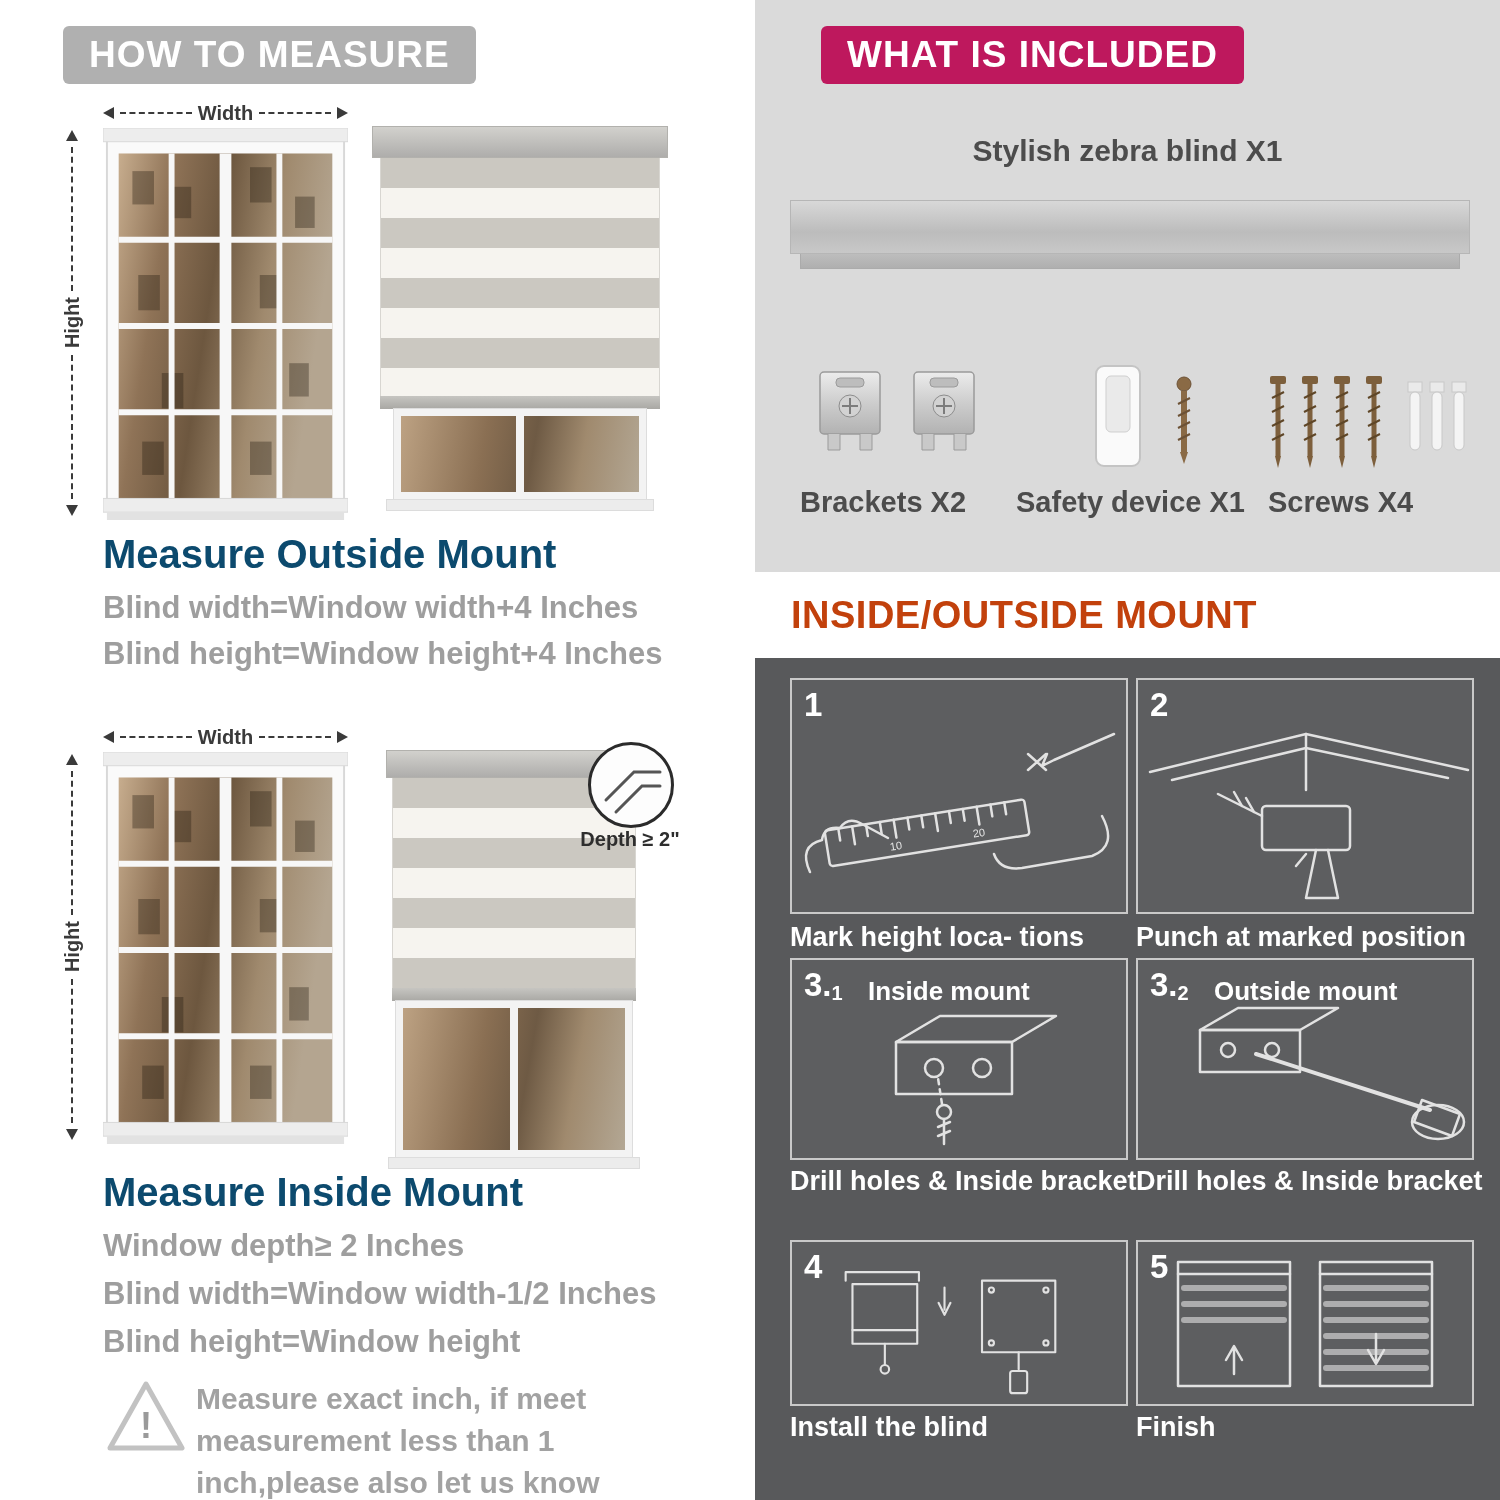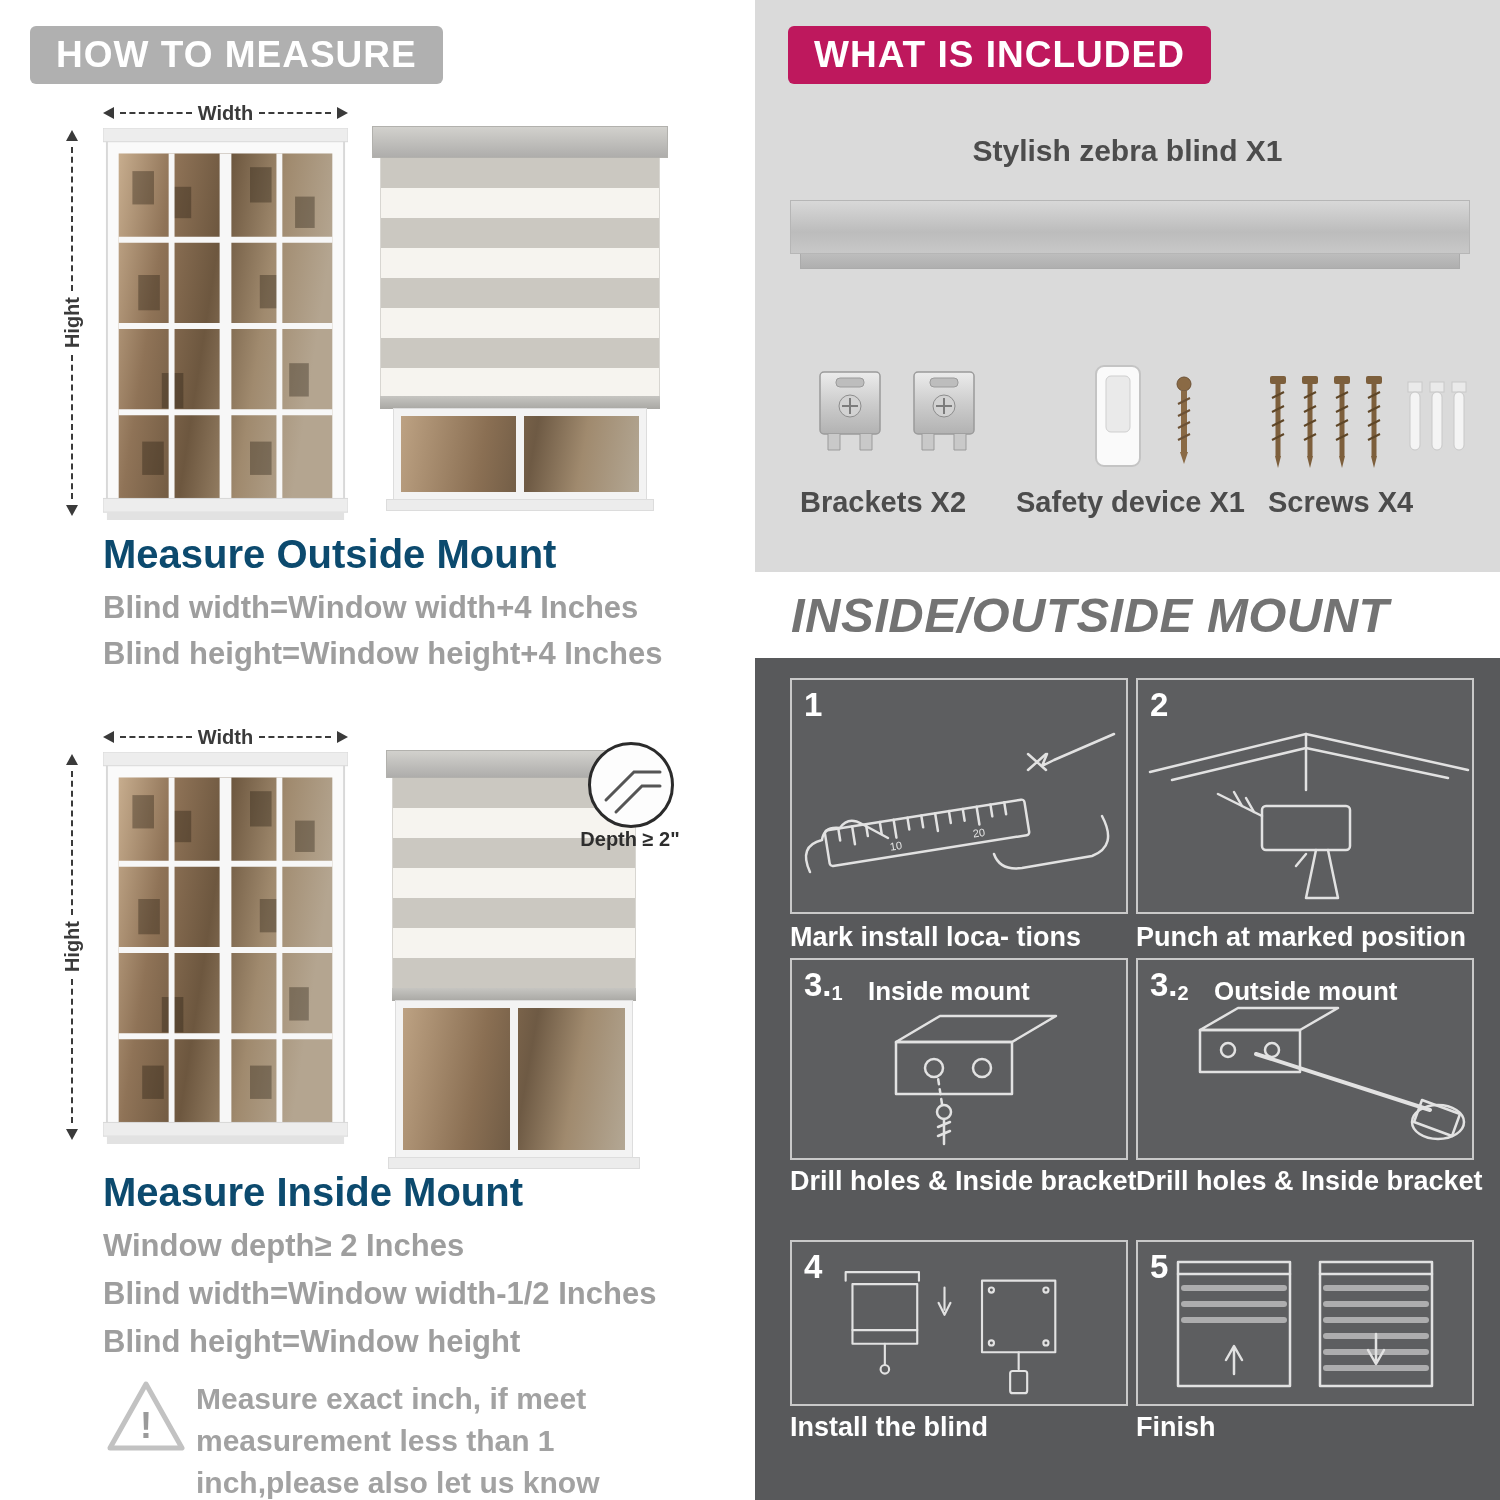--- a/index.html
+++ b/index.html
@@ -1,21 +1,21 @@
 <!DOCTYPE html>
 <html><head>
 <meta charset="utf-8">
 <style>
   html,body{margin:0;padding:0;background:#fff;font-family:"Liberation Sans","DejaVu Sans",sans-serif;}
   #canvas{position:relative;width:1500px;height:1500px;background:#fff;overflow:hidden;}
   .abs{position:absolute;}
 
   
   .pill{display:inline-flex;align-items:center;height:58px;padding:0 26px;border-radius:6px;
-        font-weight:bold;font-size:37px;letter-spacing:1px;color:#fff;}
+        font-weight:bold;font-size:37px;letter-spacing:1px;color:#fff;margin-left:33px;}
   .pill-left{background:#b0b0b0;}
   .pill-right{background:#be185d;}
 
   .h-dark{color:#0c4a6e;font-weight:bold;font-size:40px;}
   .h-gray{color:#9e9e9e;font-weight:bold;font-size:31px;}
   .lbl-dark{color:#4c4c4c;font-weight:bold;font-size:29px;}
 
   
   .warrow{display:flex;align-items:center;gap:6px;color:#3a3a3a;font-weight:bold;font-size:20px;height:22px;}
   .warrow .dash{flex:1;border-top:2px dashed #3a3a3a;height:0;}
@@ -40,21 +40,21 @@
 
   
   .callout-circle{border:3px solid #2b2b2b;border-radius:50%;background:#fdfdfd;display:flex;align-items:center;justify-content:center;}
   .depth-label{color:#2e2e2e;font-weight:bold;font-size:20px;text-align:center;}
 
   .note-text{color:#a2a2a2;font-weight:bold;font-size:30px;line-height:1.4;}
 
   
   .inc-bg{background:#dadada;}
   .band{background:#ffffff;display:flex;align-items:center;}
-  .band-title{color:#737373;font-weight:bold;font-size:49px;letter-spacing:.5px;padding-left:36px;font-style:italic;}
+  .band-title{color:#c2410c;font-weight:bold;font-size:38px;letter-spacing:.5px;padding-left:36px;}
   .dark-bg{background:#58595b;}
 
   .panel{position:absolute;border:2px solid #c9c9c9;background:rgba(255,255,255,0.03);}
   .stepnum{position:absolute;top:6px;left:12px;color:#fff;font-weight:bold;font-size:33px;}
   .stepsub{font-size:20px;position:relative;top:4px;}
   .steplabel{position:absolute;top:16px;left:76px;color:#fff;font-weight:bold;font-size:26px;}
   .caption{position:absolute;color:#fff;font-weight:bold;font-size:27px;}
   .art{position:absolute;left:0;}
 </style>
 </head>
@@ -321,21 +321,21 @@
           <text x="96" y="124" font-size="11" fill="#e2e2e2" stroke="none">10</text>
           <text x="180" y="124" font-size="11" fill="#e2e2e2" stroke="none">20</text>
         </g>
         <path d="M236,34 l18,16 M254,34 l-18,16"></path>
         <path d="M322,14 L262,40 l-12,6 5,-12"></path>
         <path d="M18,152 q-12,-26 12,-32 q2,-14 18,-12 q8,-12 22,-4 l26,14"></path>
         <path d="M310,96 q16,30 -10,40 l-70,12 q-22,3 -28,-14"></path>
       </g>
     </svg>
   </div>
-  <div class="caption" style="left:790px;top:922px">Mark install loca- tions</div>
+  <div class="caption" style="left:790px;top:922px">Mark height loca- tions</div>
 
   <div class="panel" style="left:1136px;top:678px;width:334px;height:232px">
     <span class="stepnum"><span>2</span><span class="stepsub"></span></span>
     <svg class="art" style="top:40px" width="334" height="186" viewBox="0 0 334 186">
       <g stroke="#e2e2e2" stroke-width="2.5" fill="none" stroke-linecap="round" stroke-linejoin="round">
         <path d="M12,52 L168,14 L330,50"></path>
         <path d="M34,60 L168,28 L310,58"></path>
         <line x1="168" y1="14" x2="168" y2="70"></line>
         <path d="M80,74 L124,96"></path>
         <line x1="96" y1="72" x2="104" y2="86"></line>

